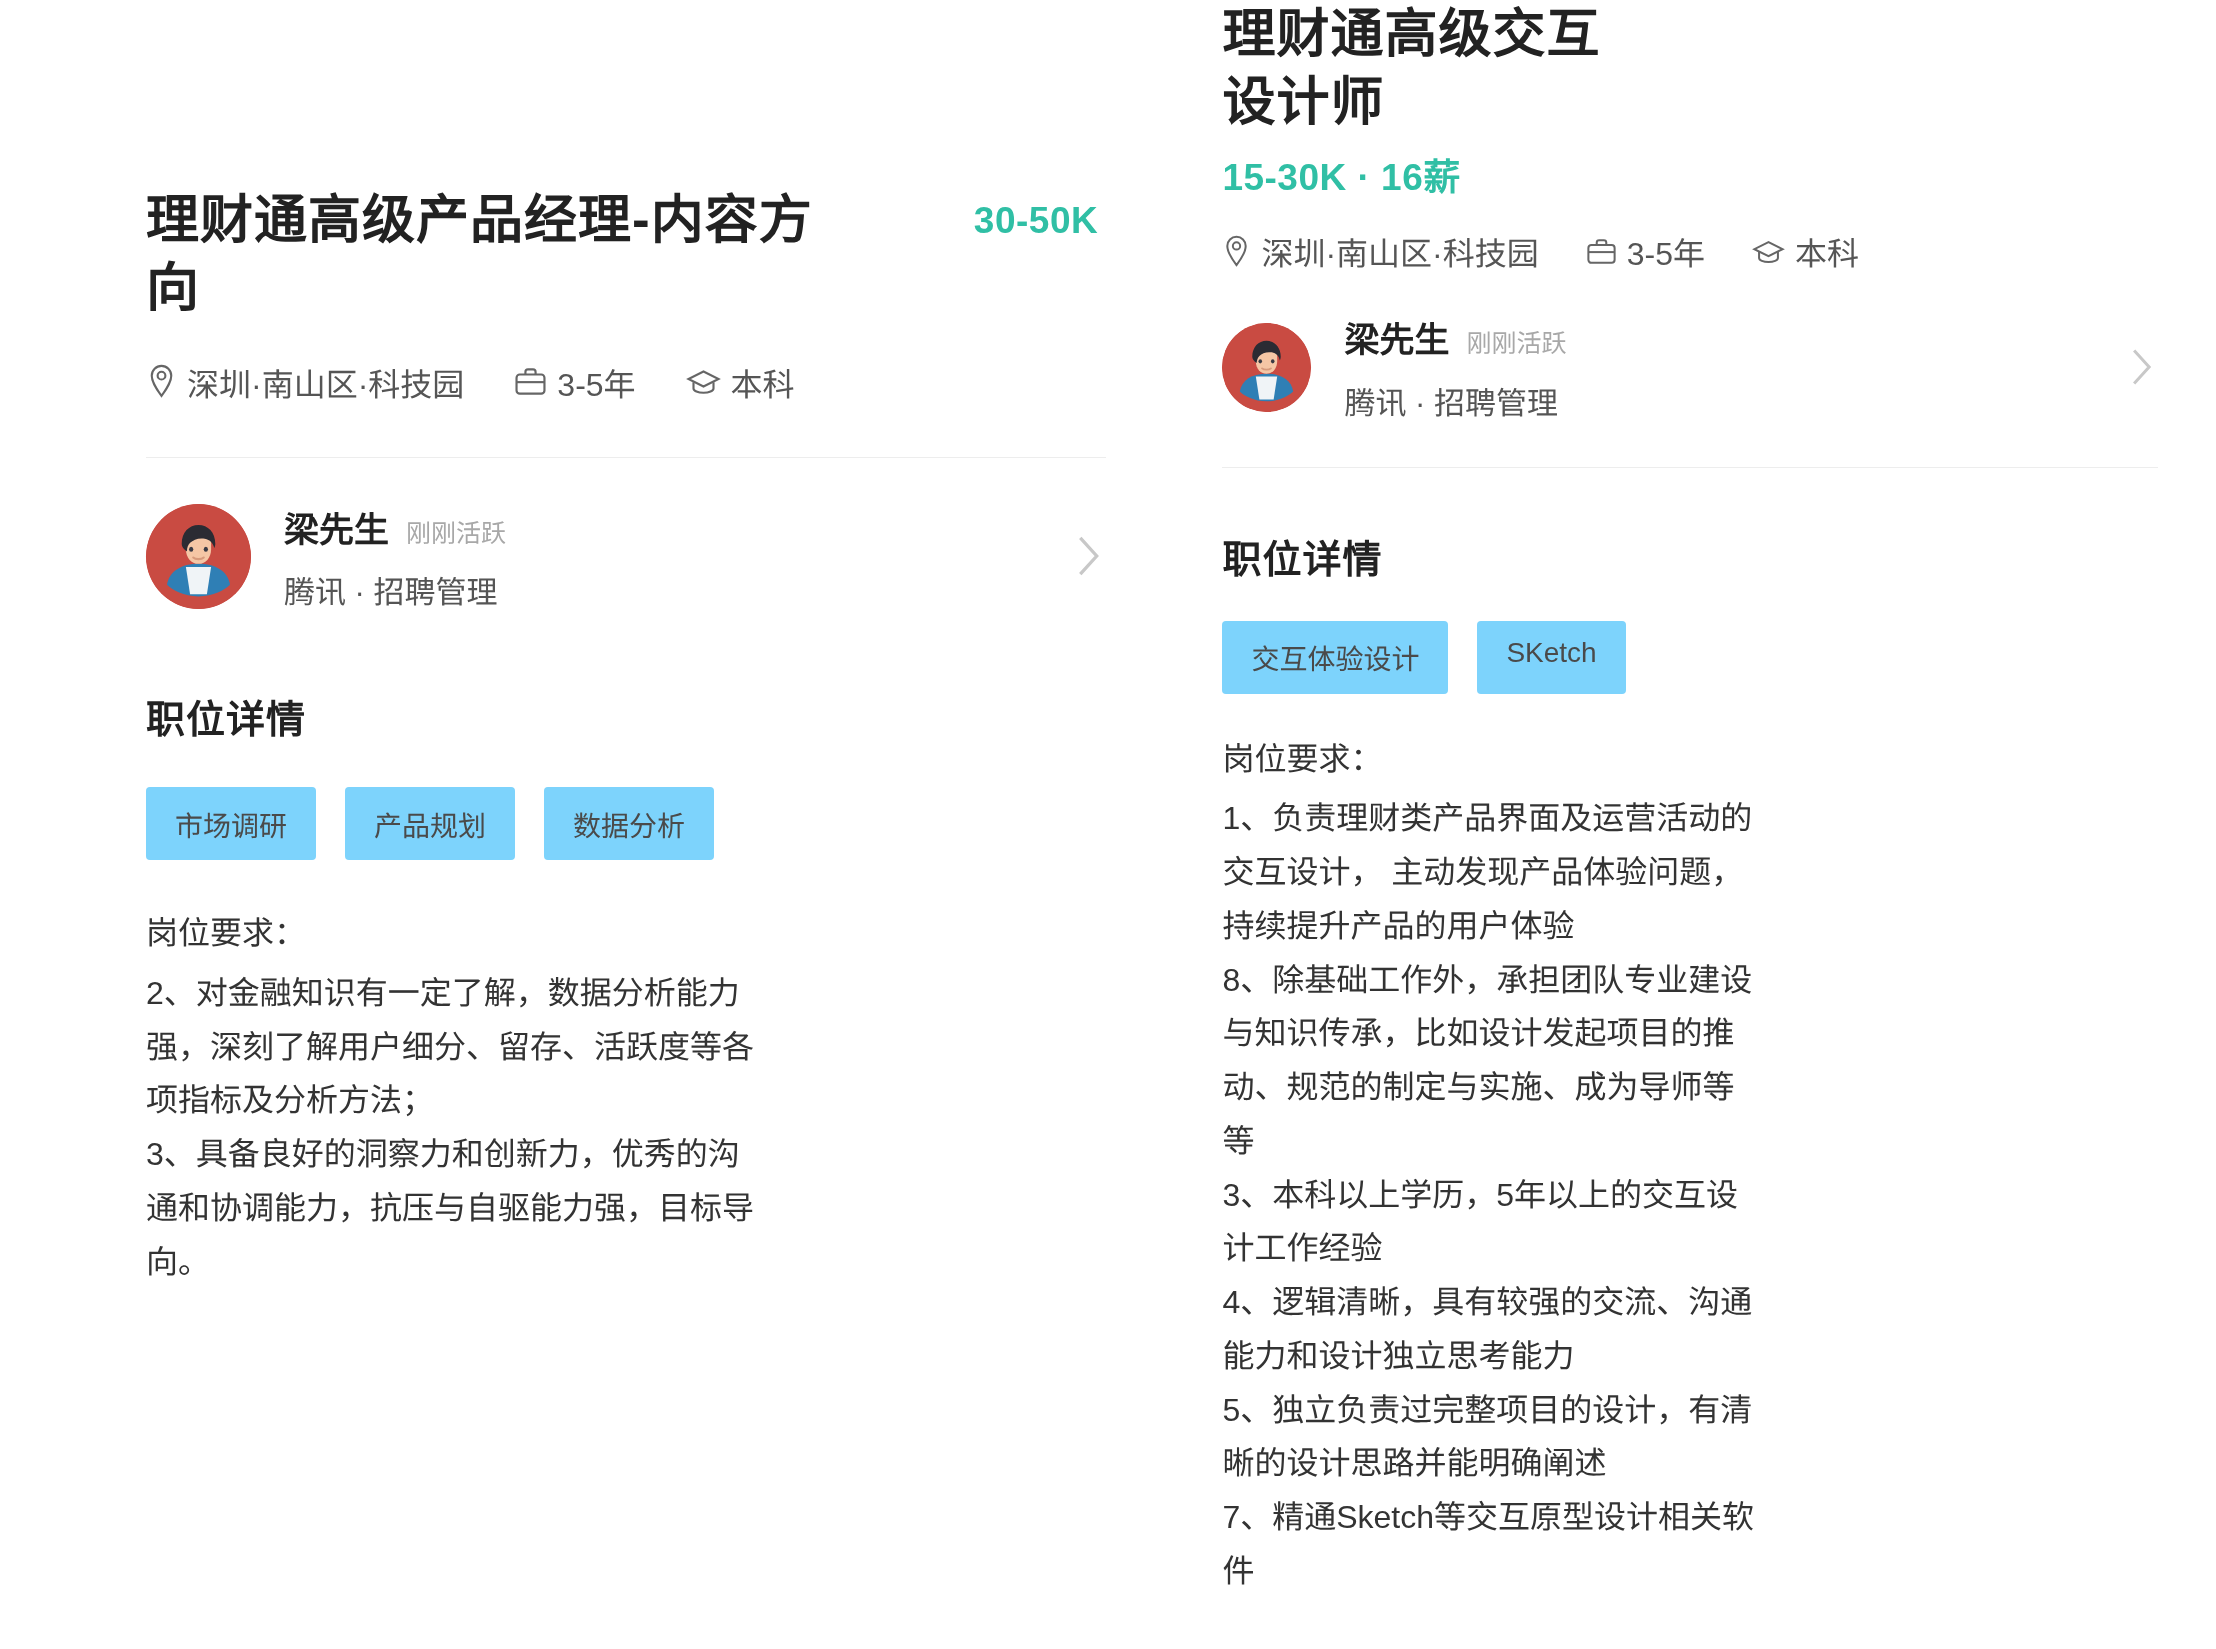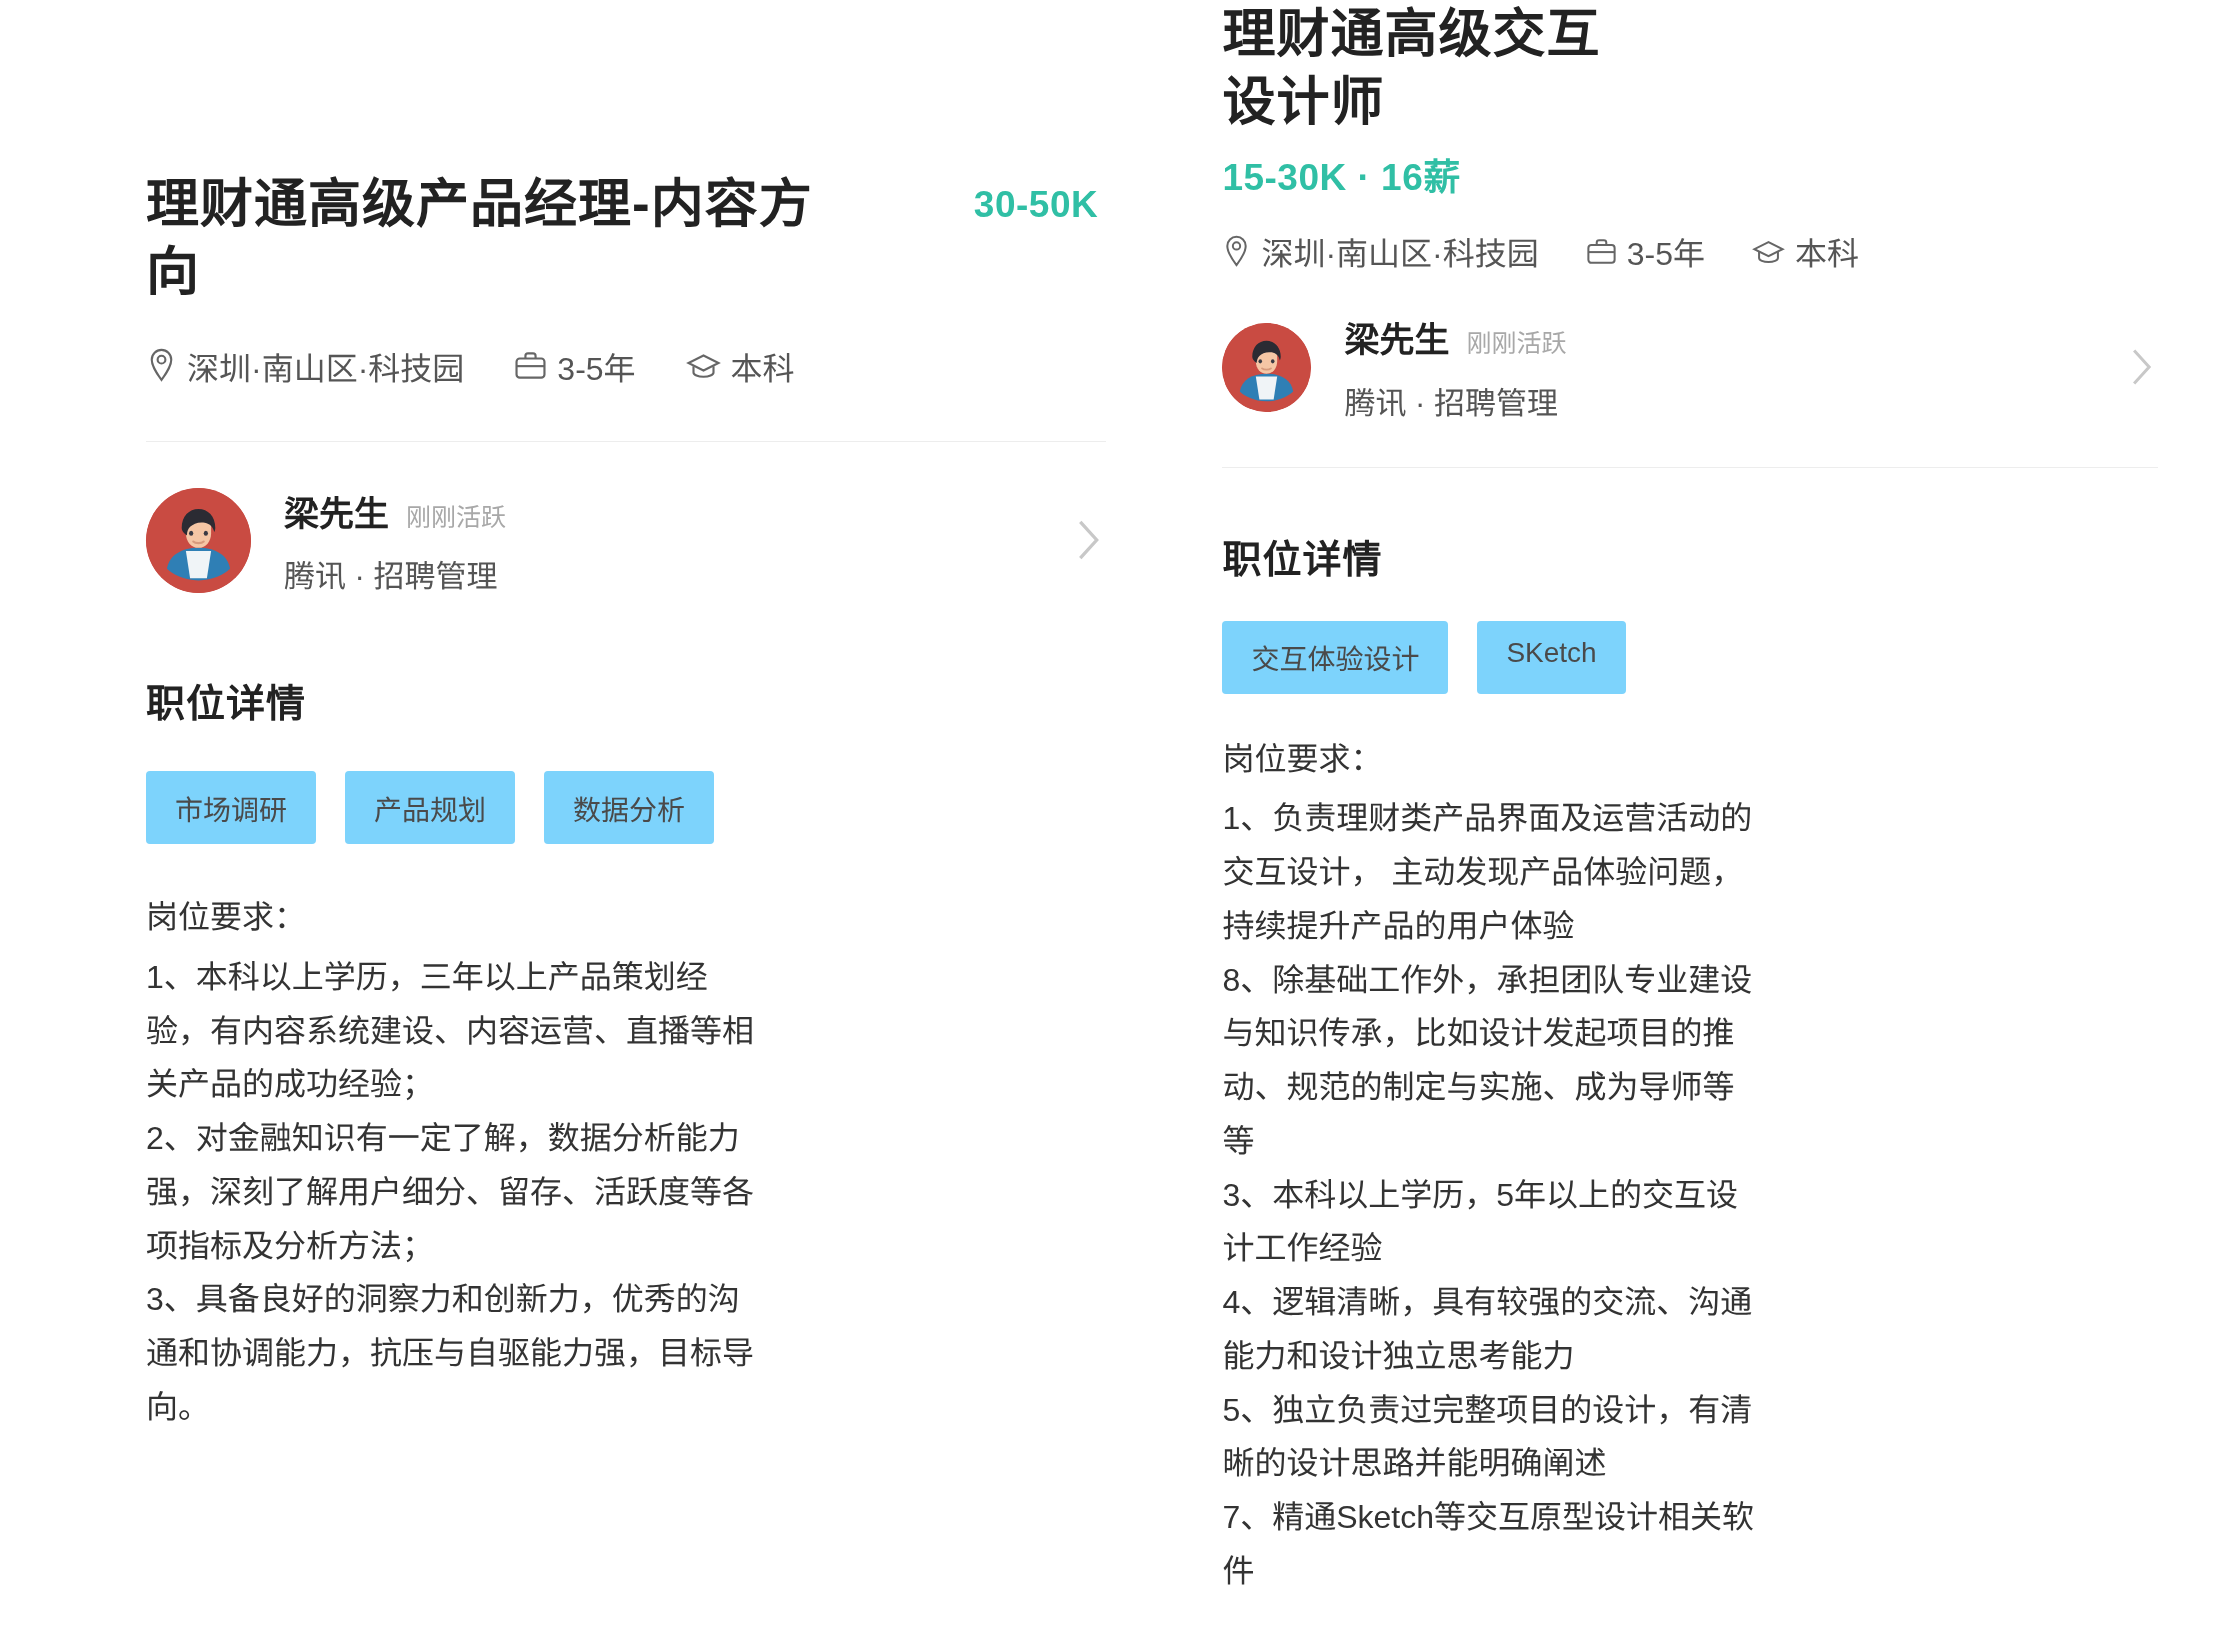--- a/index.html
+++ b/index.html
@@ -24,21 +24,21 @@
 
   
   .col {
     position: relative;
     height: 1650px;
     box-sizing: border-box;
     overflow: hidden;
   }
   .col-left {
     width: 1203px;
-    padding: 0 97px 0 146px;
+    padding: 16px 97px 0 146px;
   }
   .col-right {
     width: 1013px;
     padding: 0 58px 0 19.4px;
   }
 
   
   .title-row {
     display: flex;
     align-items: flex-start;
@@ -262,21 +262,20 @@
 
     <div class="tags left-tags">
       <span class="tag">市场调研</span>
       <span class="tag">产品规划</span>
       <span class="tag">数据分析</span>
     </div>
 
     <div class="req-label left-req-label">岗位要求：</div>
 
     <div class="req-list">
-      <div class="req-item left-req-item">1、本科以上学历，三年以上产品策划经验，有内容系统建设、内容运营、直播等相关产品的成功经验；</div>
       <div class="req-item left-req-item">2、对金融知识有一定了解，数据分析能力强，深刻了解用户细分、留存、活跃度等各项指标及分析方法；</div>
       <div class="req-item left-req-item">3、具备良好的洞察力和创新力，优秀的沟通和协调能力，抗压与自驱能力强，目标导向。</div>
     </div>
   </div>
 
   <div class="col col-right">
 
     <div class="title-row right-title-wrap">
       <div class="job-title">理财通高级交互设计师</div>
       <div class="salary">15-30K · 16薪</div>

